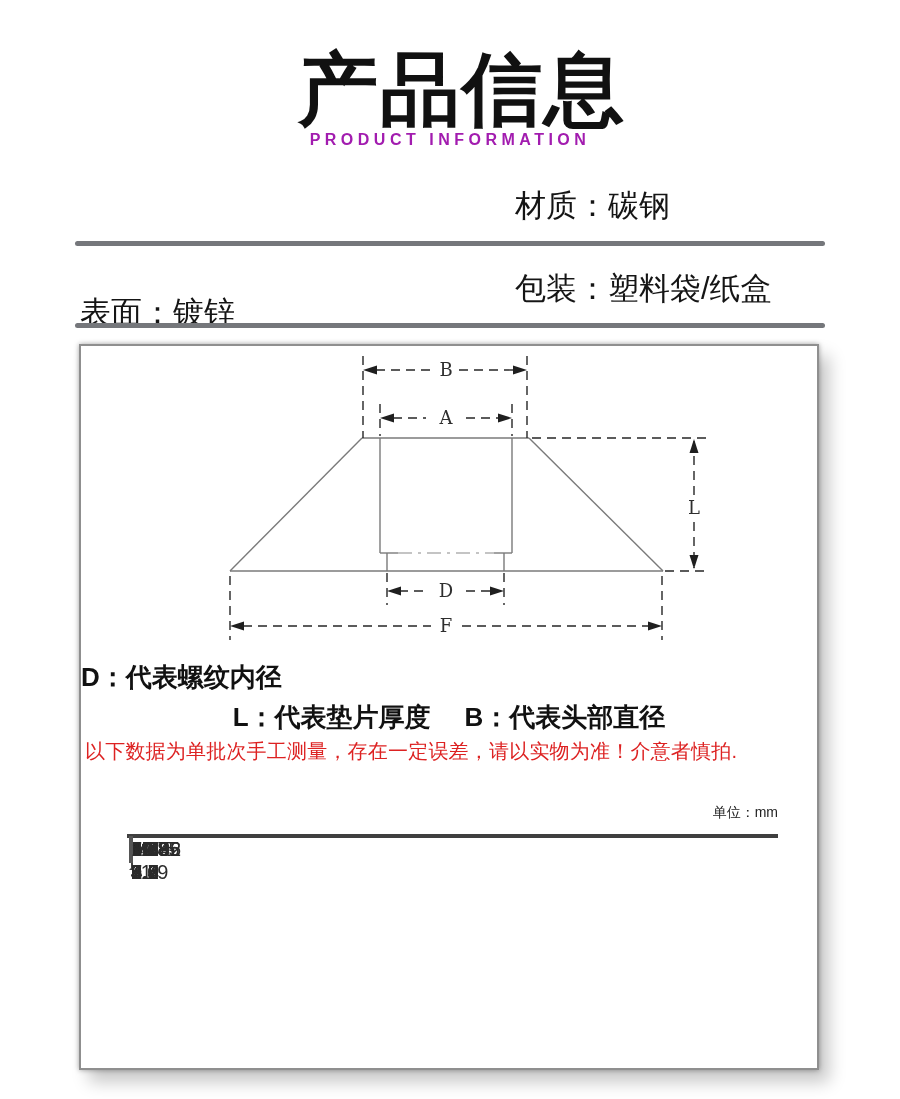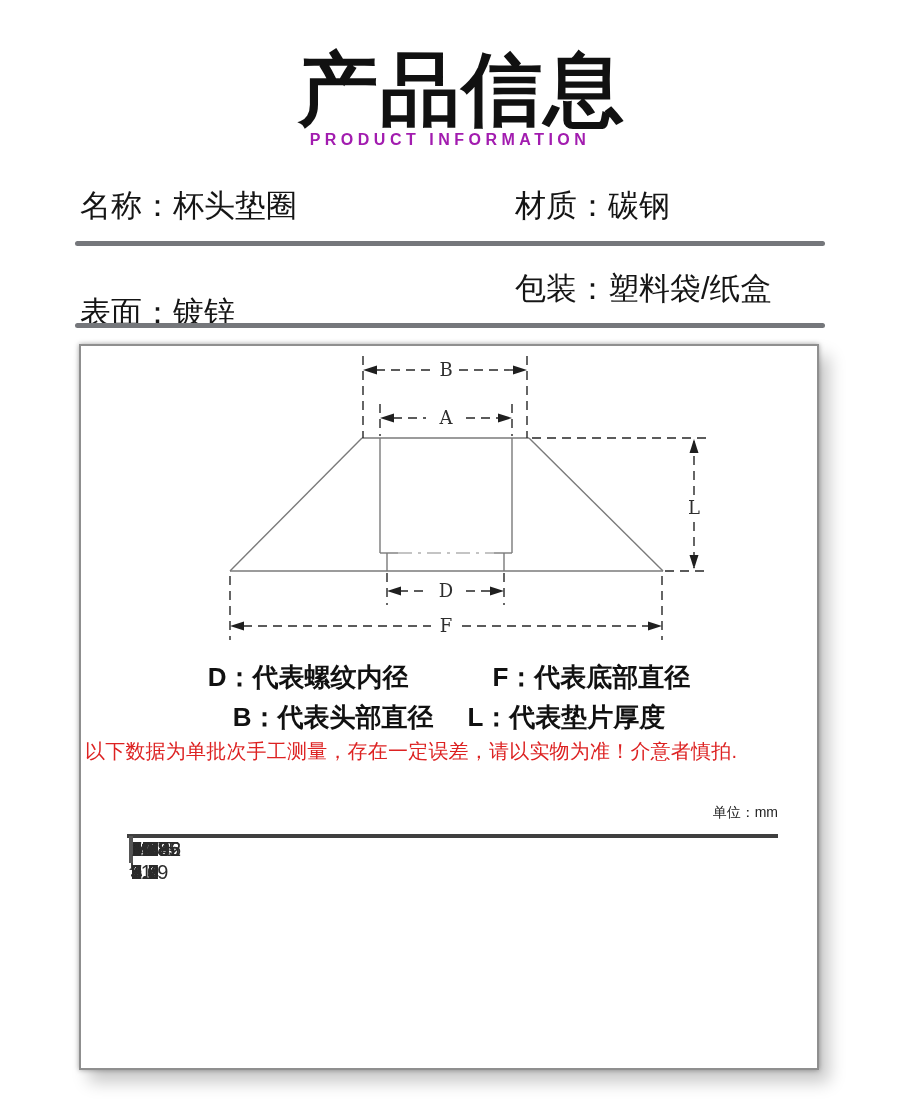--- a/index.html
+++ b/index.html
@@ -25,21 +25,21 @@
   
   .panel { position:absolute; top:344px; left:79px; width:740px; height:726px;
            background:#fff; border:2px solid #8f8f8f;
            box-shadow: 0 0 5px rgba(0,0,0,0.35), 10px 12px 16px rgba(0,0,0,0.22); }
   .panel * { position:absolute; }
 
   .diagram { top:2px; left:0px; width:736px; height:298px; }
 
   .legend-line { left:0; width:736px; display:flex; justify-content:center;
                  font-size:26px; font-weight:700; color:#111; white-space:nowrap; }
-  .legend-1 { top:314px; gap:84px; }
+  .legend-1 { top:314px; gap:84px;flex-direction:column; }
   .legend-2 { top:354px; gap:34px; }
   .legend-line span { position:static; }
 
   .warning { top:392px; left:4px; width:732px; font-size:20px; font-weight:400;
              color:#dd2222; white-space:nowrap; letter-spacing:0.2px; }
 
   .unit-note { top:458px; right:39px; font-size:14px; color:#222; }
 
   
   table.spec { top:488px; left:46px; width:651px; border-collapse:collapse; table-layout:fixed;
@@ -66,21 +66,20 @@
   .dim-label{ font-family:"DejaVu Serif", serif; font-size:18px; fill:#2e2e2e; text-anchor:middle; }
 </style>
 </head>
 <body>
 
 <div id="page">
 
   <div class="title">产品信息</div>
   <div class="subtitle">PRODUCT INFORMATION</div>
 
-  <div class="info-field f-name"><span>名称：</span><span>杯头垫圈</span></div>
   <div class="info-field f-material"><span>材质：</span><span>碳钢</span></div>
   <div class="divider divider-1"></div>
   <div class="info-field f-surface"><span>表面：</span><span>镀锌</span></div>
   <div class="info-field f-packaging"><span>包装：</span><span>塑料袋/纸盒</span></div>
   <div class="divider divider-2"></div>
 
   <div class="panel">
 
     <svg class="diagram" viewBox="0 0 736 298">
 
@@ -144,25 +143,24 @@
         <line class="dim" x1="162" y1="278" x2="350" y2="278"></line>
         <line class="dim" x1="381" y1="278" x2="568" y2="278"></line>
         <polygon class="arrow" points="149,278 163,273.5 163,282.5"></polygon>
         <polygon class="arrow" points="581,278 567,273.5 567,282.5"></polygon>
         <text class="dim-label" x="365" y="284">F</text>
       </g>
     </svg>
 
     <div class="legend-line legend-1">
       <span>D：代表螺纹内径</span>
-      <span>F：代表底部直径</span>
     </div>
     <div class="legend-line legend-2">
+      <span>L：代表垫片厚度</span>
       <span>B：代表头部直径</span>
-      <span>L：代表垫片厚度</span>
     </div>
 
     <div class="warning">以下数据为单批次手工测量，存在一定误差，请以实物为准！介意者慎拍.</div>
 
     <div class="unit-note">单位：mm</div>
 
     <table class="spec">
       <thead>
           <tr>
             <th>规格</th>

